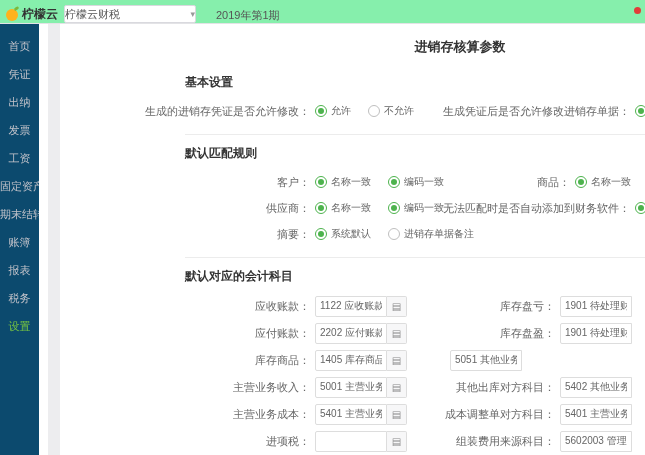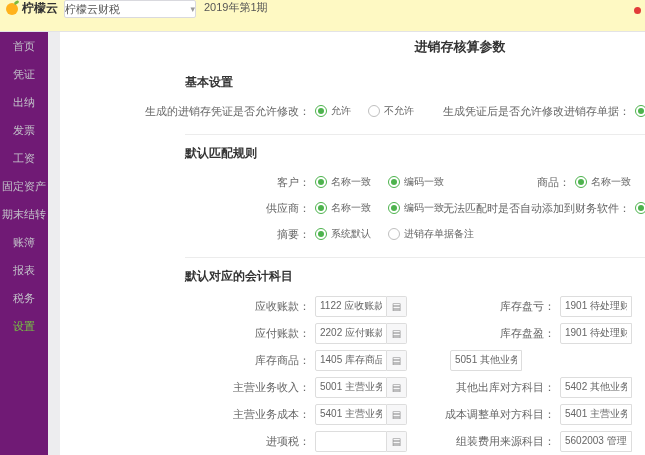--- a/index.html
+++ b/index.html
@@ -3,35 +3,35 @@
 <meta charset="utf-8">
 <style>
   * { box-sizing: border-box; }
   html,body{margin:0;padding:0;}
   body{
     width:645px;height:455px;overflow:hidden;position:relative;
     font-family:"Liberation Sans","DejaVu Sans",sans-serif;
     font-size:12px;color:#666;background:#fff;
   }
   
-  .topbar{position:absolute;top:0;left:0;right:0;height:32px;background:#fef9c3;
-    border-bottom:1px solid #e3e3e6;display:flex;align-items:flex-start;z-index:9;}
+  .topbar{position:absolute;top:0;left:0;right:0;height:24px;background:#86efac;
+    border-bottom:1px solid #e3e3e6;display:flex;align-items:flex-end;z-index:9;}
   .logo{display:flex;align-items:center;gap:4px;padding:0 6px;width:58px;flex-shrink:0;}
   .lemon{width:12px;height:12px;border-radius:50%;background:#ffb21d;position:relative;flex-shrink:0;}
   .lemon::after{content:"";position:absolute;right:-1px;top:-2px;width:5px;height:3px;
     background:#7cb93c;border-radius:50% 50% 50% 0;transform:rotate(-30deg);}
   .app-name{font-weight:bold;color:#333;font-size:12px;white-space:nowrap;}
   .company-select{margin-left:6px;height:18px;border:1px solid #d9d9de;background:#fff;
     border-radius:2px;padding:0 0;display:flex;align-items:center;justify-content:space-between;
     width:132px;color:#555;font-size:11px;cursor:pointer;}
   .caret{color:#999;font-size:9px;line-height:1;}
-  .period{margin-left:8px;color:#555;font-size:11px;cursor:pointer;}
+  .period{margin-left:20px;color:#555;font-size:11px;cursor:pointer;}
   .reddot{position:absolute;right:4px;top:7px;width:7px;height:7px;border-radius:50%;background:#e23c39;}
   
-  .sidebar{position:absolute;top:24px;left:0;bottom:0;width:48px;background:#701a75;padding-top:8px;}
+  .sidebar{position:absolute;top:24px;left:0;bottom:0;width:39px;background:#0c4a6e;padding-top:8px;}
   .side-item{height:28px;line-height:28px;text-align:center;color:#c3c3ca;font-size:11px;
     cursor:pointer;white-space:nowrap;overflow:hidden;}
   .side-item.active{color:#76c442;}
   
   .content{position:absolute;top:24px;left:48px;right:0;bottom:0;background:#ededef;}
   .panel{position:absolute;left:12px;top:0;right:0;bottom:0;background:#fff;overflow:hidden;}
   .wrapper{width:800px;}
   .page-title{margin:14px 0 6px;text-align:center;font-size:13px;font-weight:bold;color:#333;}
   .section{margin-left:125px;padding:12px 0 8px;}
   .section.bordered{border-top:1px solid #ececec;padding-top:10px;}

